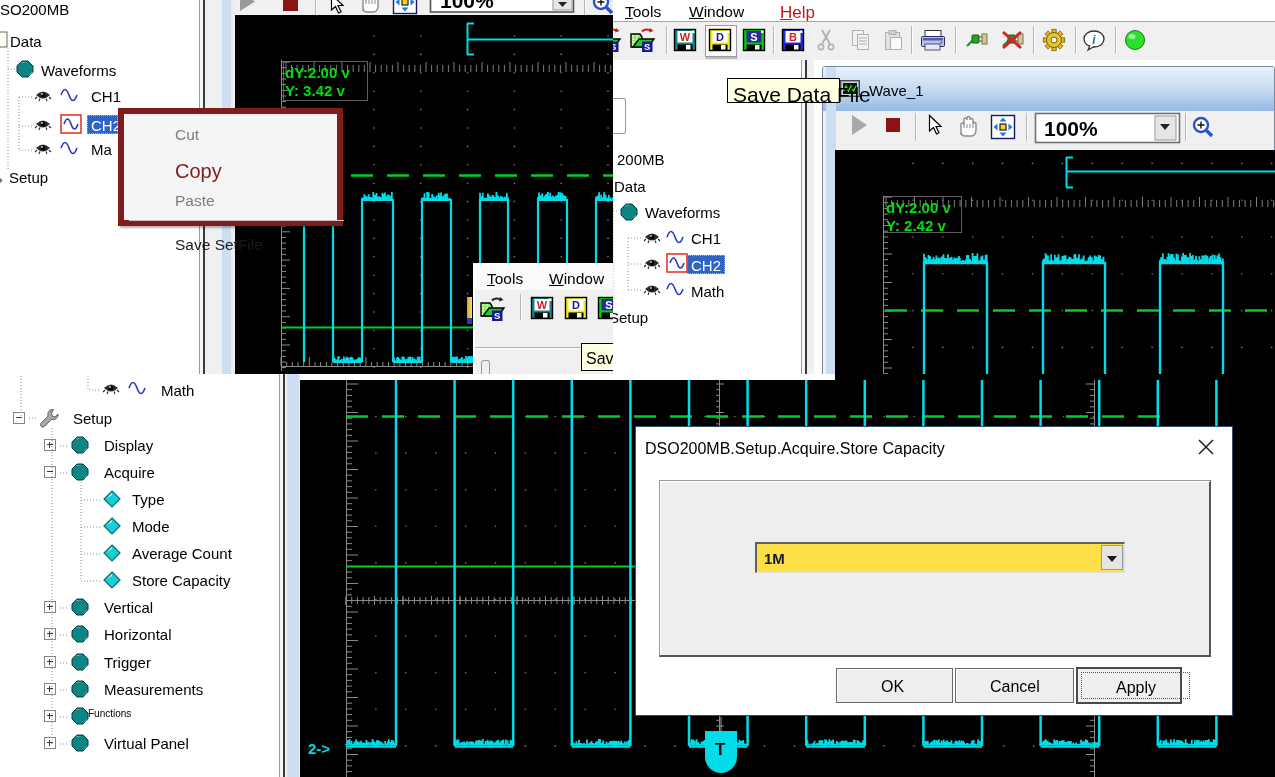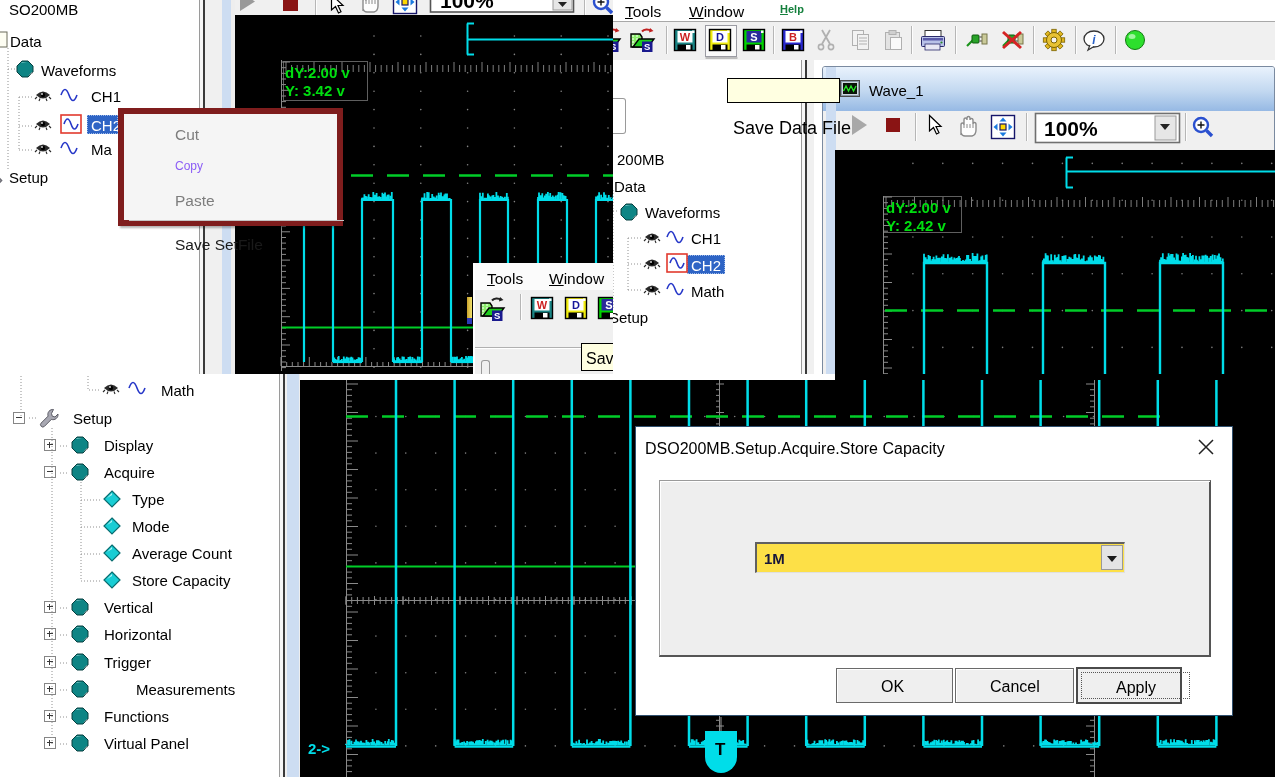--- a/index.html
+++ b/index.html
@@ -227,32 +227,32 @@
         <path d="M0,5 Q7,-2 14,5 Q7,12 0,5 Z" fill="#2a2a2a"></path>
         <circle cx="7" cy="5" r="2.2" fill="#000"></circle>
         <circle cx="6" cy="4" r="1" fill="#cfcfcf"></circle>
         <path d="M1,7 l-2,2 M4,8.5 l-1,2.5 M10,8.5 l1,2.5 M13,7 l2,2" stroke="#2a2a2a" stroke-width="1.1"></path>
       </g>
       <g transform="translate(61,140)">
         <path d="M0,8 Q4,-3 8,8 Q12,19 16,8" fill="none" stroke="#2637c8" stroke-width="1.6"></path>
       </g>
       <path d="M8,48 V170 M8,69 h7 M19,97 h14 M19,126 h14 M19,150 h14 M19,97 V150" stroke="#909090" stroke-width="1" stroke-dasharray="1,2" fill="none"></path>
     </svg>
-    <div class="txt" style="left:0px;top:1px;font-size:15px;color:#000;font-weight:normal;padding-left:9px;">SO200MB</div>
+    <div class="txt" style="left:0px;top:1px;font-size:15px;color:#000;font-weight:normal;">SO200MB</div>
     <div class="txt" style="left:10px;top:33px;font-size:15px;color:#000;font-weight:normal;">Data</div>
     <div class="txt" style="left:41px;top:62px;font-size:15px;color:#000;font-weight:normal;">Waveforms</div>
     <div class="txt" style="left:91px;top:88px;font-size:15px;color:#000;font-weight:normal;">CH1</div>
     <div class="txt" style="left:9px;top:169px;font-size:15px;color:#000;font-weight:normal;">Setup</div>
     <div class="txt" style="left:91px;top:141px;font-size:15px;color:#000;font-weight:normal;">Ma</div>
     <div class="abs" style="left:87px;top:115px;width:31px;height:19px;background:#2e64c5;border:1px dotted #9cb8e8"></div>
     <div class="txt" style="left:91px;top:117px;font-size:15px;color:#fff;font-weight:normal;">CH2</div>
   </div>
 <div class="abs" style="left:118px;top:108px;width:225px;height:118px;background:#f5f5f5;border:6px solid #7f1d1d;box-shadow:2px 2px 2px rgba(0,0,0,0.3)">
 <div class="txt" style="left:51px;top:12px;font-size:15.5px;color:#7d7d7d">Cut</div>
-<div class="txt" style="left:51px;top:45px;font-size:12px;color:#8b5cf6">Copy</div>
+<div class="txt" style="left:51px;top:45px;font-size:20px;color:#7f1d1d">Copy</div>
 <div class="txt" style="left:51px;top:78px;font-size:15.5px;color:#7d7d7d">Paste</div>
 <div class="abs" style="left:5px;top:106px;width:215px;height:1px;background:#c5c5c5"></div>
 <div class="txt" style="left:51px;top:122px;font-size:15.5px;color:#1a1a1a">Save SetFile</div>
 </div>
 <div class="abs" style="left:467px;top:297px;width:5px;height:25px;background:linear-gradient(90deg,#caa22a,#f2e470)"></div>
 <div class="abs" style="left:467px;top:318px;width:5px;height:6px;background:#2a3ab8"></div>
 <div class="abs" style="left:473px;top:263px;width:140px;height:111px;background:#f0f0f0;overflow:hidden">
     <div class="abs" style="left:0;top:0;width:140px;height:27px;background:#fbfbfb"></div>
     <div class="txt" style="left:14px;top:7px;font-size:15.5px;color:#000;font-weight:normal;"><u>T</u>ools</div>
     <div class="txt" style="left:76px;top:7px;font-size:15.5px;color:#000;font-weight:normal;"><u>W</u>indow</div>
@@ -302,21 +302,21 @@
     <div class="abs" style="left:0;top:84px;width:140px;height:1px;background:#b0b0b0"></div>
     <div class="abs" style="left:0;top:85px;width:140px;height:1px;background:#fff"></div>
     <div class="abs" style="left:8px;top:97px;width:9px;height:14px;background:#f0f0f0;border:1px solid #9a9a9a;border-bottom:none;border-radius:3px 3px 0 0"></div>
     <div class="abs" style="left:108px;top:80px;width:40px;height:28px;background:#ffffe1;border:1px solid #000"></div>
     <div class="txt" style="left:113px;top:86px;font-size:16px;color:#000;font-weight:normal;">Sav</div>
     <div class="abs" style="left:0;top:0;width:2px;height:111px;background:#fff"></div>
   </div>
 <div class="abs" style="left:613px;top:0;width:662px;height:381px;background:#fff;overflow:hidden">
     <div class="txt" style="left:12px;top:3px;font-size:15.5px;color:#000;font-weight:normal;"><u>T</u>ools</div>
     <div class="txt" style="left:76px;top:3px;font-size:15.5px;color:#000;font-weight:normal;"><u>W</u>indow</div>
-    <div class="txt" style="left:167px;top:3px;font-size:11px;color:#15803d;font-weight:bold;"><u>H</u>elp</div>
+    <div class="txt" style="left:167px;top:3px;font-size:17px;color:#b91c1c;font-weight:normal;"><u>H</u>elp</div>
     <div class="abs" style="left:0;top:21px;width:662px;height:39px;background:#f0f0f0;border-top:1px solid #a8a8a8"></div>
     <svg style="position:absolute;left:0;top:21px" width="662" height="39">
       <g transform="translate(-18,7)">
         <g transform="translate(0,0)">
           <polygon points="2,6 11,6 13,9 13,19 2,19" fill="#8aee6a" stroke="#000" stroke-width="1.4"></polygon>
           <path d="M3,8 l7,0 M3,11 l9,0 M3,14 l9,0 M3,17 l9,0" stroke="#fff" stroke-width="1" stroke-dasharray="2,2"></path>
           <polygon points="4,19 10,11 25,11 19,19" fill="#1ecc1e" stroke="#000" stroke-width="1.4"></polygon>
           <path d="M13,3.5 a5.5,4 0 0 1 9,-0.5" fill="none" stroke="#c02020" stroke-width="2"></path>
           <path d="M21,0 l3.5,3 -4.5,1.5 z" fill="#c02020"></path>
           <rect x="13" y="13.5" width="10.5" height="10.5" fill="#1a1a8e"></rect>
@@ -629,21 +629,21 @@
       <path d="M231,7.5 h7 M231.5,7.5 v30 M231,37.5 h7 M231.5,21.5 H440" stroke="#00dde9" stroke-width="2" fill="none"></path>
       <line x1="50" y1="160.5" x2="440" y2="160.5" stroke="#00cd28" stroke-width="2.4" stroke-dasharray="22,14"></line>
       <path d="M89,231 V113 H152 V231M208,231 V113 H270 V231M325,231 V113 H388 V231" stroke="#00dde9" stroke-width="2.4" fill="none"></path>
       <path d="M89.0,112.0v-8.2M90.7,112.0v-4.7M91.9,112.0v-2.8M93.5,112.0v-7.1M95.0,112.0v-5.9M96.2,112.0v-1.4M97.4,112.0v-3.0M98.6,112.0v-5.2M99.7,112.0v-2.7M101.4,112.0v-6.6M102.3,112.0v-4.1M103.8,112.0v-4.2M105.0,112.0v-4.2M106.9,112.0v-5.6M108.5,112.0v-7.8M110.3,112.0v-3.9M111.2,112.0v-3.7M112.9,112.0v-7.8M114.8,112.0v-4.2M116.6,112.0v-5.3M118.1,112.0v-2.6M119.3,112.0v-4.4M120.2,112.0v-3.6M121.8,112.0v-4.1M122.9,112.0v-4.6M124.0,112.0v-5.9M124.9,112.0v-4.0M126.4,112.0v-1.0M128.0,112.0v-1.9M129.4,112.0v-1.2M130.8,112.0v-2.5M132.0,112.0v-7.0M133.3,112.0v-7.0M135.1,112.0v-2.9M136.1,112.0v-1.0M137.6,112.0v-9.0M138.9,112.0v-6.1M140.7,112.0v-6.1M142.4,112.0v-8.6M143.5,112.0v-1.0M144.6,112.0v-1.8M146.2,112.0v-5.4M147.4,112.0v-6.5M149.1,112.0v-2.2M150.7,112.0v-6.9M151.7,112.0v-7.5" stroke="#00dde9" stroke-width="1.8" fill="none"></path>
       <path d="M208.0,112.0v-1.7M208.9,112.0v-3.4M210.6,112.0v-8.7M211.9,112.0v-6.7M212.9,112.0v-6.5M214.5,112.0v-1.6M216.2,112.0v-7.8M217.8,112.0v-1.8M219.8,112.0v-7.2M221.1,112.0v-4.3M222.4,112.0v-4.9M223.6,112.0v-7.8M225.4,112.0v-1.7M227.4,112.0v-6.0M229.2,112.0v-6.6M230.6,112.0v-6.8M232.6,112.0v-3.0M234.3,112.0v-5.2M235.8,112.0v-4.4M237.5,112.0v-3.0M239.3,112.0v-7.6M240.3,112.0v-8.0M241.5,112.0v-4.6M243.1,112.0v-3.9M244.0,112.0v-7.8M245.1,112.0v-2.5M246.9,112.0v-3.6M248.7,112.0v-6.5M249.9,112.0v-0.9M251.9,112.0v-1.5M253.6,112.0v-4.8M255.3,112.0v-6.5M256.9,112.0v-4.8M258.7,112.0v-1.6M259.8,112.0v-6.5M261.1,112.0v-5.6M262.5,112.0v-5.2M263.9,112.0v-6.9M265.1,112.0v-6.6M266.3,112.0v-2.9M267.3,112.0v-2.4M268.4,112.0v-5.2" stroke="#00dde9" stroke-width="1.8" fill="none"></path>
       <path d="M325.0,112.0v-2.3M326.1,112.0v-4.8M327.8,112.0v-8.8M329.3,112.0v-3.1M330.3,112.0v-2.4M331.5,112.0v-2.3M332.4,112.0v-5.2M333.6,112.0v-8.8M335.1,112.0v-6.5M336.1,112.0v-7.9M337.6,112.0v-8.0M339.1,112.0v-4.6M340.5,112.0v-2.3M341.5,112.0v-8.5M342.9,112.0v-7.5M344.2,112.0v-1.4M345.8,112.0v-1.2M346.9,112.0v-5.4M348.1,112.0v-9.0M349.1,112.0v-7.1M350.7,112.0v-7.3M351.9,112.0v-5.1M353.2,112.0v-4.4M355.1,112.0v-8.9M356.3,112.0v-5.9M357.9,112.0v-6.9M359.8,112.0v-2.5M361.0,112.0v-6.2M362.0,112.0v-2.2M363.0,112.0v-0.8M364.4,112.0v-5.7M365.6,112.0v-2.7M367.3,112.0v-6.6M368.7,112.0v-6.4M370.6,112.0v-7.3M372.2,112.0v-6.2M374.2,112.0v-4.3M375.7,112.0v-6.1M377.6,112.0v-7.6M378.5,112.0v-2.2M379.8,112.0v-6.9M381.3,112.0v-3.2M382.3,112.0v-6.4M384.0,112.0v-8.5M385.5,112.0v-4.8M386.4,112.0v-1.1M387.8,112.0v-3.4" stroke="#00dde9" stroke-width="1.8" fill="none"></path>
       <text x="51" y="63" font-size="15" font-weight="bold" fill="#00df10">dY:2.00 v</text>
       <text x="51" y="81" font-size="15" font-weight="bold" fill="#00df10">Y:  2.42 v</text>
     </svg>
     <div class="abs" style="left:114px;top:78px;width:113px;height:25px;background:#ffffe1;border:1px solid #000"></div>
-    <div class="txt" style="left:120px;top:82px;font-size:18px;color:#000;font-weight:normal;margin-top:36px;">Save Data File</div>
+    <div class="txt" style="left:120px;top:82px;font-size:21px;color:#000;font-weight:normal;">Save Data File</div>
   </div>
 <div class="abs" style="left:0;top:374px;width:1275px;height:403px;background:#fff;overflow:hidden">
     <div class="abs" style="left:279px;top:0;width:1px;height:403px;background:#9a9a9a"></div>
     <div class="abs" style="left:280px;top:0;width:3px;height:403px;background:#f6f6f6"></div>
     <div class="abs" style="left:283px;top:0;width:2px;height:403px;background:#3a3a3a"></div>
     <div class="abs" style="left:285px;top:0;width:2px;height:403px;background:#f0f0f0"></div>
     <div class="abs" style="left:287px;top:0;width:12px;height:403px;background:#cdddf2"></div>
     <div class="abs" style="left:299px;top:0;width:1px;height:403px;background:#eeeeee"></div>
     <svg style="position:absolute;left:300px;top:0px" width="975" height="403">
       <rect x="0" y="0" width="975" height="6" fill="#fff"></rect>
@@ -1043,22 +1043,22 @@
     <div class="txt" style="left:73px;top:36px;font-size:15px;color:#000;font-weight:normal;">Setup</div>
     <div class="txt" style="left:104px;top:63px;font-size:15px;color:#000;font-weight:normal;">Display</div>
     <div class="txt" style="left:104px;top:90px;font-size:15px;color:#000;font-weight:normal;">Acquire</div>
     <div class="txt" style="left:132px;top:117px;font-size:15px;color:#000;font-weight:normal;text-align:center;">Type</div>
     <div class="txt" style="left:132px;top:144px;font-size:15px;color:#000;font-weight:normal;">Mode</div>
     <div class="txt" style="left:132px;top:171px;font-size:15px;color:#000;font-weight:normal;">Average Count</div>
     <div class="txt" style="left:132px;top:198px;font-size:15px;color:#000;font-weight:normal;">Store Capacity</div>
     <div class="txt" style="left:104px;top:225px;font-size:15px;color:#000;font-weight:normal;">Vertical</div>
     <div class="txt" style="left:104px;top:252px;font-size:15px;color:#000;font-weight:normal;">Horizontal</div>
     <div class="txt" style="left:104px;top:280px;font-size:15px;color:#000;font-weight:normal;">Trigger</div>
-    <div class="txt" style="left:104px;top:307px;font-size:15px;color:#000;font-weight:normal;margin-left:32px;">Measurements</div>
-    <div class="txt" style="left:104px;top:334px;font-size:15px;color:#000;font-weight:normal;">Functions</div>
+    <div class="txt" style="left:104px;top:307px;font-size:15px;color:#000;font-weight:normal;">Measurements</div>
+    <div class="txt" style="left:88px;top:334px;font-size:10px;color:#000;font-weight:normal;">Functions</div>
     <div class="txt" style="left:104px;top:361px;font-size:15px;color:#000;font-weight:normal;">Virtual Panel</div>
   </div>
 <div class="abs" style="left:635px;top:426px;width:598px;height:290px;background:#fff;border:1px solid #30506e">
 <div class="txt" style="left:9px;top:12px;font-size:16px">DSO200MB.Setup.Acquire.Store Capacity</div>
 <svg style="position:absolute;left:560px;top:10px" width="24" height="24">
       <path d="M3,3 L17,17 M17,3 L3,17" stroke="#222" stroke-width="1.5"></path>
     </svg>
 <div class="abs" style="left:23px;top:53px;width:552px;height:177px;background:#eeeeee;border-top:1px solid #9a9a9a;border-left:1px solid #9a9a9a;border-right:2px solid #555;border-bottom:2px solid #555">
   <div class="abs" style="left:0;top:0;width:550px;height:1px;background:#fff"></div>
   <div class="abs" style="left:0;top:0;width:1px;height:174px;background:#fff"></div>

